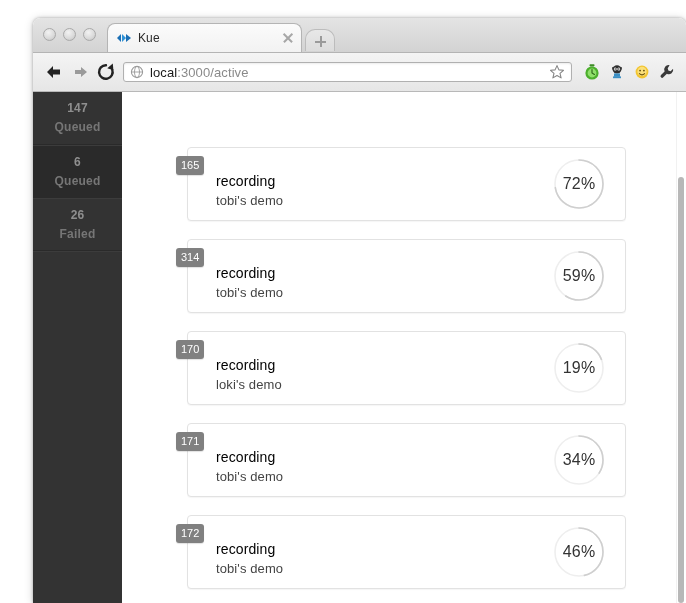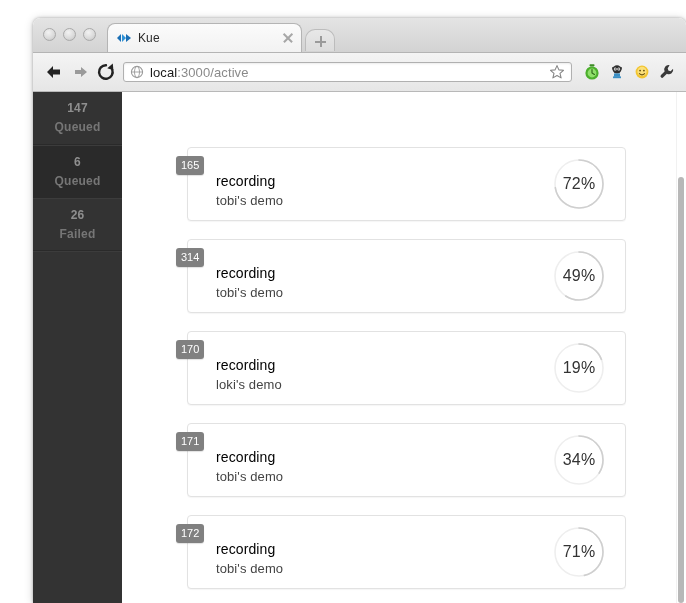--- a/index.html
+++ b/index.html
@@ -490,21 +490,21 @@
               <div class="job-badge">314</div>
               <div class="job-info">
                 <div class="job-type">recording</div>
                 <div class="job-title">tobi's demo</div>
               </div>
               <div class="progress-wrap">
                 <svg width="52" height="52" viewBox="0 0 52 52">
                   <circle cx="26" cy="26" r="24" fill="none" stroke="#eeeeee" stroke-width="1.6"></circle>
                   <circle cx="26" cy="26" r="24" fill="none" stroke="#cfcfcf" stroke-width="1.6" stroke-linecap="round" stroke-dasharray="88.97 150.80"></circle>
                 </svg>
-                <div class="progress-label">49%</div>
+                <div class="progress-label">59%</div>
               </div>
             </div>
             <div class="job-card">
               <div class="job-badge">170</div>
               <div class="job-info">
                 <div class="job-type">recording</div>
                 <div class="job-title">loki's demo</div>
               </div>
               <div class="progress-wrap">
                 <svg width="52" height="52" viewBox="0 0 52 52">
@@ -532,21 +532,21 @@
               <div class="job-badge">172</div>
               <div class="job-info">
                 <div class="job-type">recording</div>
                 <div class="job-title">tobi's demo</div>
               </div>
               <div class="progress-wrap">
                 <svg width="52" height="52" viewBox="0 0 52 52">
                   <circle cx="26" cy="26" r="24" fill="none" stroke="#eeeeee" stroke-width="1.6"></circle>
                   <circle cx="26" cy="26" r="24" fill="none" stroke="#cfcfcf" stroke-width="1.6" stroke-linecap="round" stroke-dasharray="69.37 150.80"></circle>
                 </svg>
-                <div class="progress-label">71%</div>
+                <div class="progress-label">46%</div>
               </div>
             </div>
           </div>
 
         <div class="scrollbar-track">
           <div class="scrollbar-thumb"></div>
         </div>
       </div>
 
     </div>

